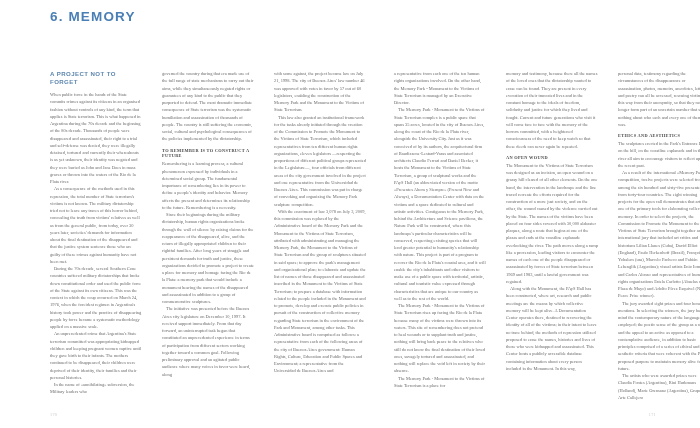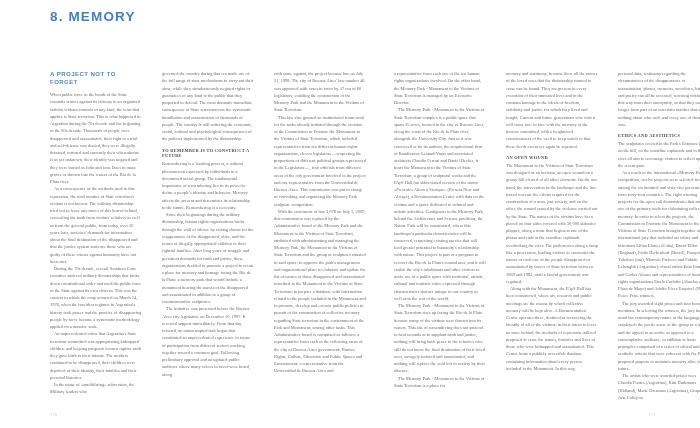--- a/index.html
+++ b/index.html
@@ -103,21 +103,21 @@
     font-family: "Liberation Serif", "DejaVu Serif", serif;
     letter-spacing: 0.3px;
   }
   .folio-left  { left: 50px;  bottom: 11px; }
   .folio-right { right: 44px; bottom: 11px; }
 </style>
 </head>
 <body>
 
 <div class="page-header">
-  <div class="page-title">8. MEMORY</div>
+  <div class="page-title">6. MEMORY</div>
 </div>
 
 <div class="columns" id="columns-root">
     <div class="col">
       <p class="section-head">A PROJECT NOT TO FORGET</p>
       <p class="para first">When public force in the hands of the State commits crimes against its citizens in an organised fashion without controls of any kind, the term that applies is State terrorism. This is what happened in Argentina during the 70s decade and the beginning of the 80s decade. Thousands of people were disappeared and assassinated, their right to a trial and self-defense was denied, they were illegally detained, tortured and currently their whereabouts is as yet unknown, their identity was negated and they were buried as John and Jane Does in mass graves or thrown into the waters of the Rio de la Plata river.</p>
       <p class="para">As a consequence of the methods used in this repression, the total number of State terrorism's victims is not known. The military dictatorship tried not to leave any traces of this horror behind, concealing the truth from victims' relatives as well as from the general public, from today, over 30 years later, societies' demands for information about the final destination of the disappeared and that the justice system sentence those who are guilty of these crimes against humanity have not been met.</p>
       <p class="para">During the 70s decade, several Southern Cone countries suffered military dictatorships that broke down constitutional order and used the public force of the State against its own citizens. This was the context in which the coup occurred on March 24, 1976, when the foreidest regimen in Argentina's history took power and the practice of disappearing people by force became a systematic methodology applied on a massive scale.</p>
       <p class="para">An unprecedented crime that Argentina's State terrorism committed was appropriating kidnapped children and keeping pregnant women captive until they gave birth to their infants. The mothers continued to be disappeared, their children were deprived of their identity, their families and their personal histories.</p>
       <p class="para">In the name of «annihilating» subversion, the Military leaders who</p>

